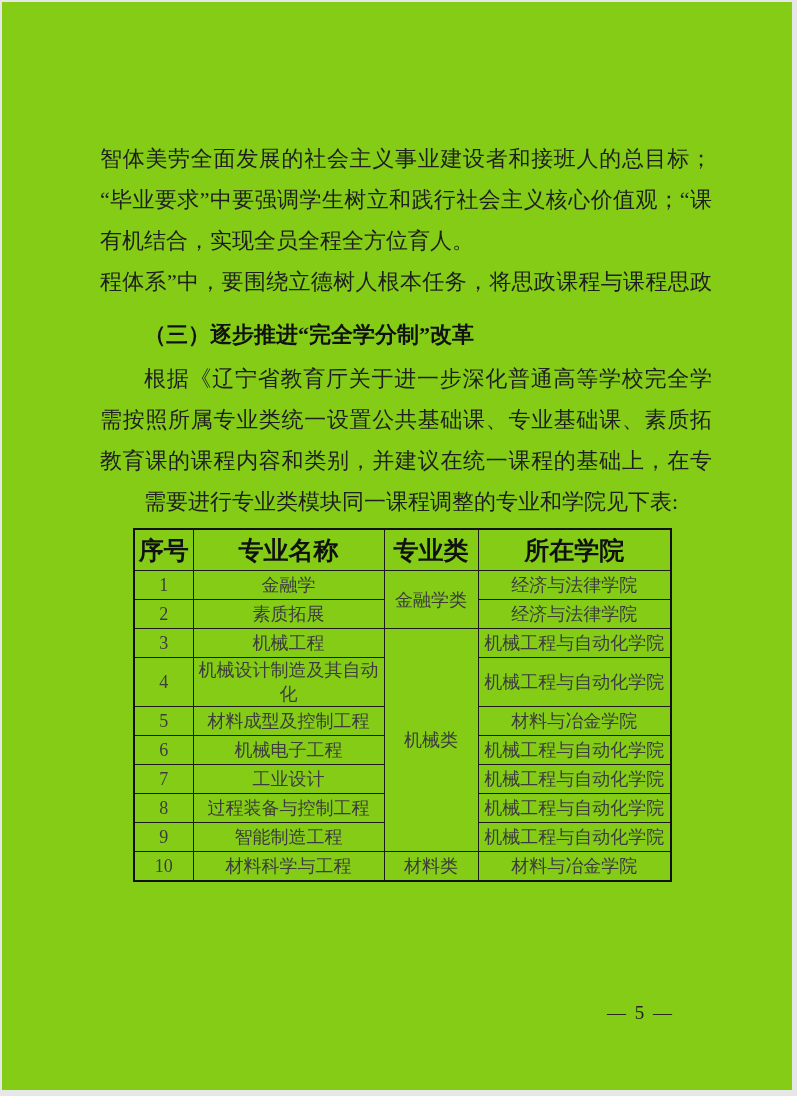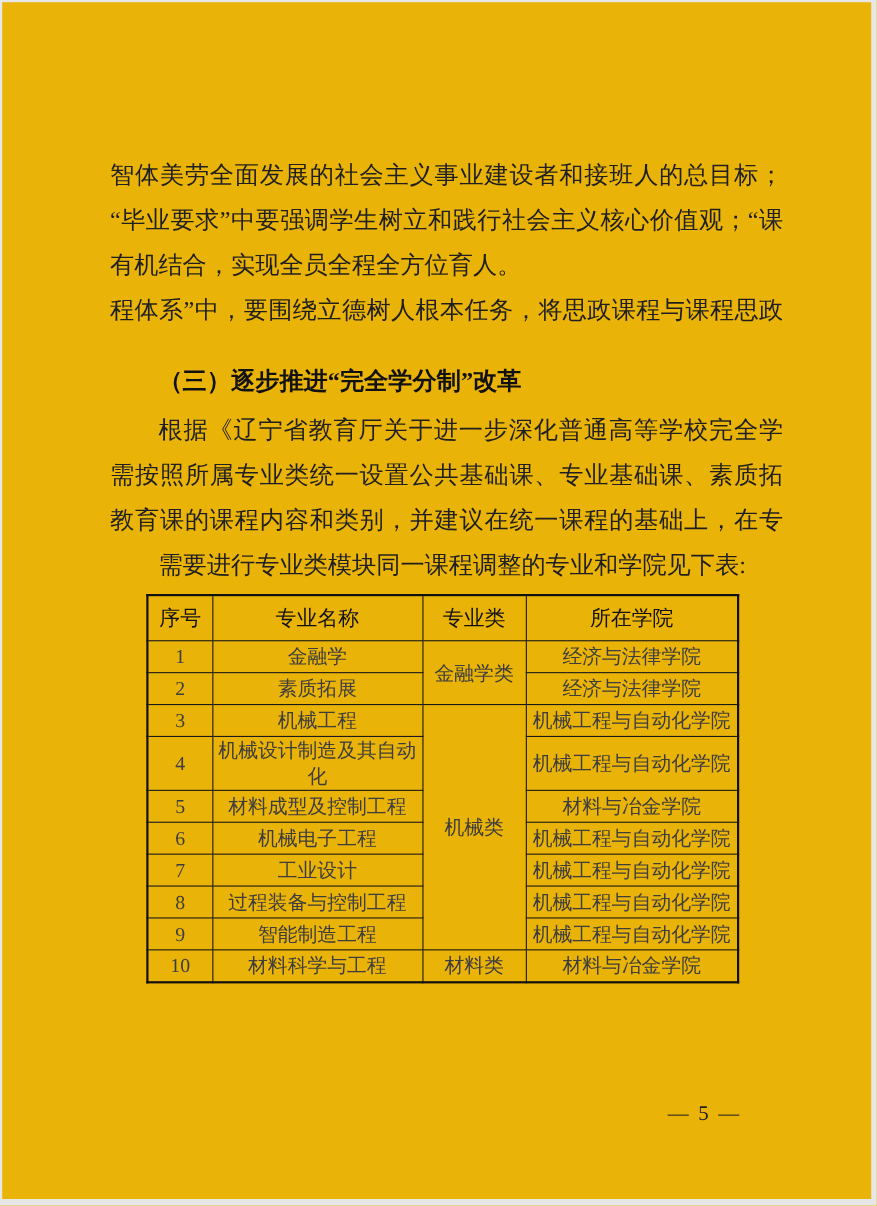--- a/index.html
+++ b/index.html
@@ -3,54 +3,54 @@
 <meta charset="utf-8">
 <style>
   html,body { margin:0; padding:0; }
   body {
     width:797px; height:1096px; position:relative;
     background:#e7e7e7;
     font-family:"Liberation Serif","DejaVu Serif",serif;
   }
   .page {
     position:absolute; left:2px; top:2px; right:5px; bottom:6px;
-    background:#eab308;
+    background:#84cc16;
   }
   .content {
     position:absolute; left:98px; top:136px; width:612px;
     color:#1f1f1f;
   }
   .line {
     font-size:22px; line-height:41px; height:41px;
     white-space:nowrap; overflow:hidden;
   }
   .line.full {
     white-space:normal;
     text-align:justify; text-align-last:justify;
   }
   .line.ind { padding-left:44px; }
   .heading {
     font-size:22px; line-height:42px; height:42px;
-    font-weight:bold; padding-left:44px; margin-top:24px;
+    font-weight:bold; padding-left:44px; margin-top:12px;
     color:#111;
   }
   .para2 { margin-top:2px; }
   table.majors {
     border-collapse:collapse; table-layout:fixed;
     width:537px; margin:6px 0 0 33px;
     color:#3d3d3d;
   }
   table.majors th, table.majors td {
     border:1px solid #1a1a1a;
     text-align:center; vertical-align:middle;
     padding:0 2px; overflow:hidden;
   }
   table.majors { border:2px solid #111; }
   table.majors th {
-    height:40px; font-size:19px; font-weight:normal; color:#111;
+    height:40px; font-size:25px; font-weight:bold; color:#111;
   }
   table.majors td { height:28px; font-size:18px; }
   .page-number {
     position:absolute; top:1000px; right:118px;
     font-size:19px; color:#222; letter-spacing:2px;
   }
 </style>
 </head>
 <body>
 

